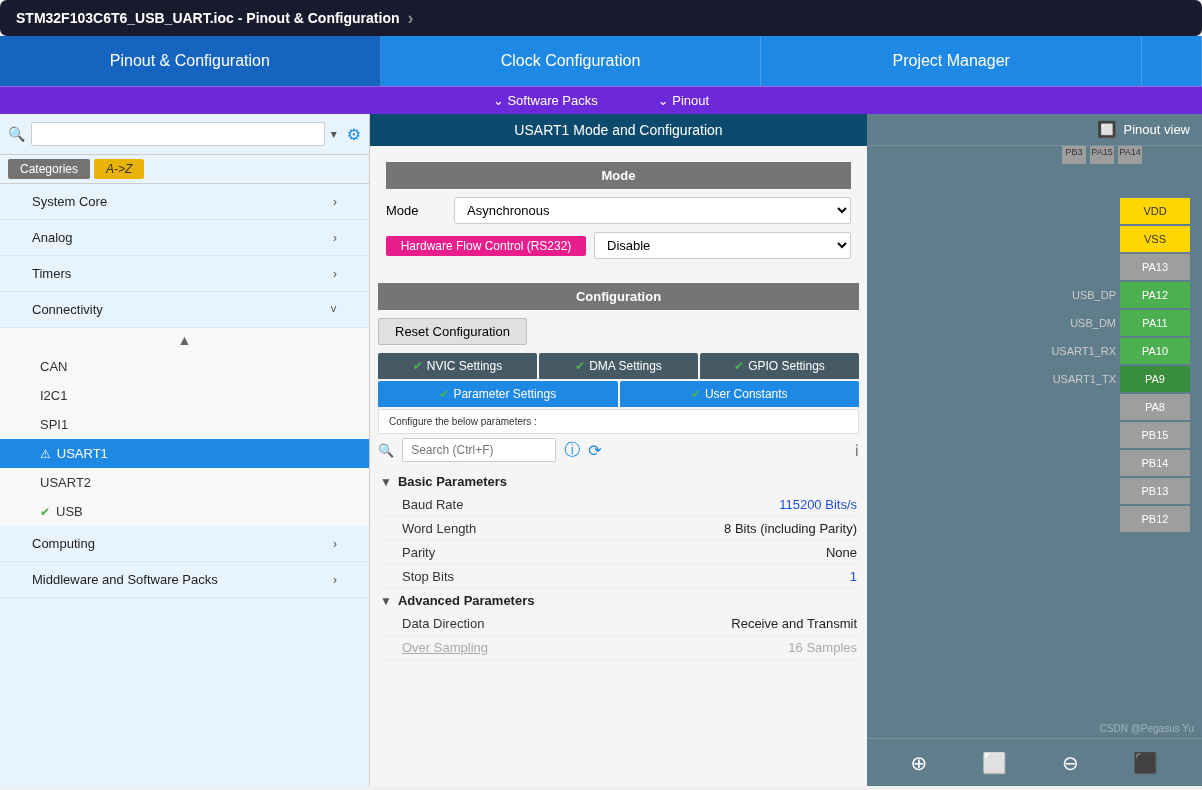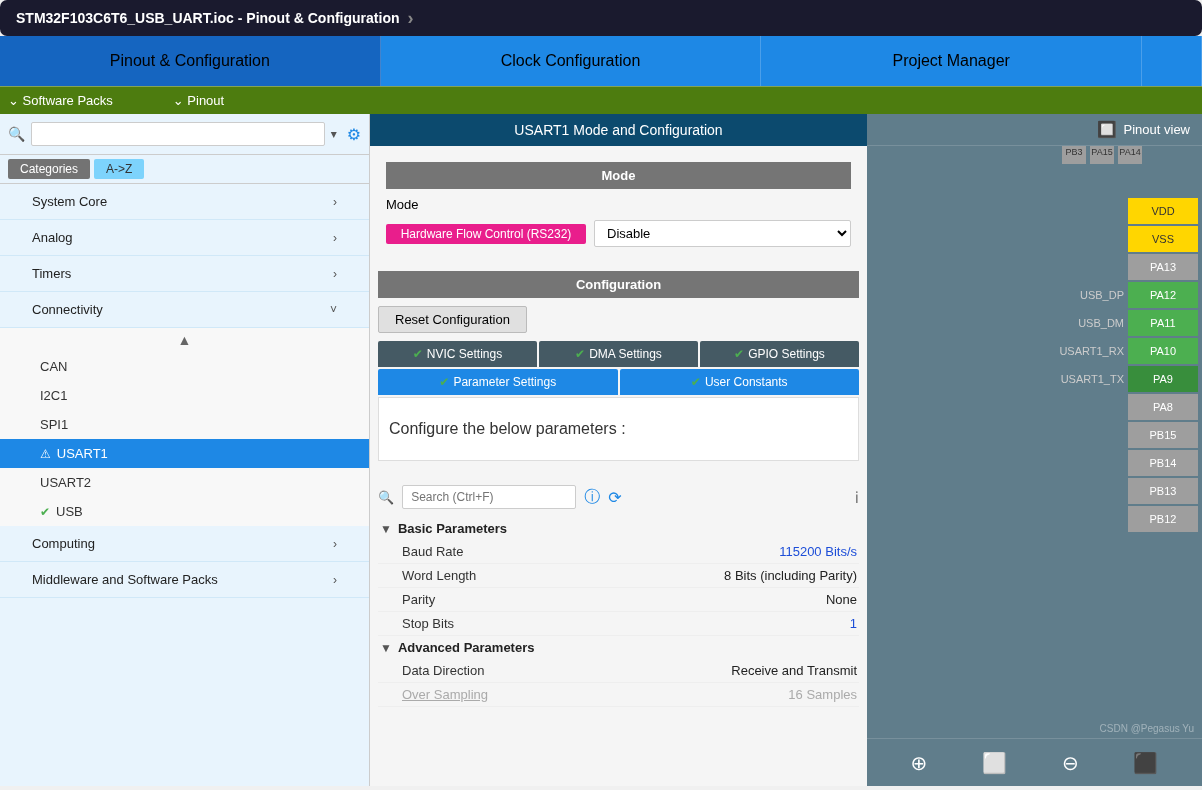--- a/index.html
+++ b/index.html
@@ -24,36 +24,36 @@
     .top-nav {
       display: flex;
       height: 50px;
       background: #1e88e5;
     }
     .top-nav-tab {
       flex: 1;
       display: flex;
       align-items: center;
       justify-content: center;
-      color: #000000;
+      color: #ffffff;
       font-size: 16px;
       font-weight: 500;
       cursor: pointer;
       border-right: 1px solid rgba(255,255,255,0.2);
     }
     .top-nav-tab.active {
       background: #1565c0;
     }
     .top-nav-tab.extra { flex: 0 0 60px; }
 
     
     .sub-nav {
-      background: #4d7c0f;
-      display: flex;
-      justify-content: flex-start;
+      background: #6d28d9;
+      display: flex;
+      justify-content: center;
       gap: 60px;
       padding: 6px 8px;
       border-top: 1px solid rgba(255,255,255,0.3);
     }
     .sub-nav-item {
       color: white;
       font-size: 13px;
       cursor: pointer;
       display: flex;
       align-items: center;
@@ -103,22 +103,23 @@
       padding: 3px 12px;
       font-size: 12px;
       cursor: pointer;
       border-radius: 2px;
     }
     .sidebar-tab.active {
       background: #737373;
       color: white;
     }
     .sidebar-tab.inactive {
-      background: #7dd3fc;
+      background: #eab308;
       color: #333;
+      font-style: italic;
     }
 
     .sidebar-items {
       overflow-y: auto;
       flex: 1;
     }
     .sidebar-category {
       display: flex;
       align-items: center;
       justify-content: space-between;
@@ -258,39 +259,39 @@
     .config-tab.blue {
       background: #1e88e5;
       color: white;
     }
     .config-tab .check-icon { color: #4caf50; font-size: 12px; }
     .config-tab.dark .check-icon { color: #4caf50; }
 
     .config-info-bar {
       background: white;
       border: 1px solid #ddd;
-      padding: 22px 10px;
-      font-size: 16px;
+      padding: 6px 10px;
+      font-size: 10px;
       color: #333;
-      margin-bottom: 20px;
+      margin-bottom: 0;
     }
 
     .param-search-bar {
       display: flex;
       align-items: center;
       gap: 8px;
       padding: 4px 0;
       margin-bottom: 4px;
     }
     .param-search-input {
       border: 1px solid #ccc;
       padding: 4px 8px;
       font-size: 12px;
       border-radius: 2px;
-      width: 174px;
+      width: 154px;
     }
     .param-icon { color: #1e88e5; font-size: 16px; cursor: pointer; }
     .param-info-icon { color: #757575; font-size: 16px; margin-left: auto; }
 
     .params-list {
       font-size: 13px;
       overflow-y: auto;
       max-height: 260px;
     }
     .param-group-header {
@@ -551,20 +552,23 @@
       <span>USART1 Mode and Configuration</span>
     </div>
 
     <div class="mode-section">
       <div class="section-header">
         <span>Mode</span>
       </div>
       <div style="padding: 8px;">
         <div class="mode-row">
           <span class="mode-label">Mode</span>
+          <select class="mode-select">
+            <option>Asynchronous</option>
+          </select>
         </div>
         <div class="mode-row">
           <span class="hw-flow-label">Hardware Flow Control (RS232)</span>
           <select class="mode-select" style="flex:1;">
             <option>Disable</option>
           </select>
         </div>
       </div>
     </div>
 
@@ -668,21 +672,21 @@
         <div class="top-pin-col">
           <div class="top-pin-box pin-gray">PA15</div>
           <div class="top-pin-label-v"></div>
         </div>
         <div class="top-pin-col">
           <div class="top-pin-box pin-gray">PA14</div>
           <div class="top-pin-label-v"></div>
         </div>
       </div>
 
-      <div style="position:absolute; top: 48px; right: 0; left: 0; bottom: 55px; display:flex; flex-direction:column; gap:1px; padding: 4px 4px;">
+      <div style="position:absolute; top: 48px; right: 0; left: 0; bottom: 55px; display:flex; flex-direction:column; gap:1px; padding: 4px 12px;">
 
         <div class="chip-pin-row">
           <span class="chip-pin-label"></span>
           <div class="chip-pin-box pin-yellow">VDD</div>
         </div>
         <div class="chip-pin-row">
           <span class="chip-pin-label"></span>
           <div class="chip-pin-box pin-yellow">VSS</div>
         </div>
         <div class="chip-pin-row">

